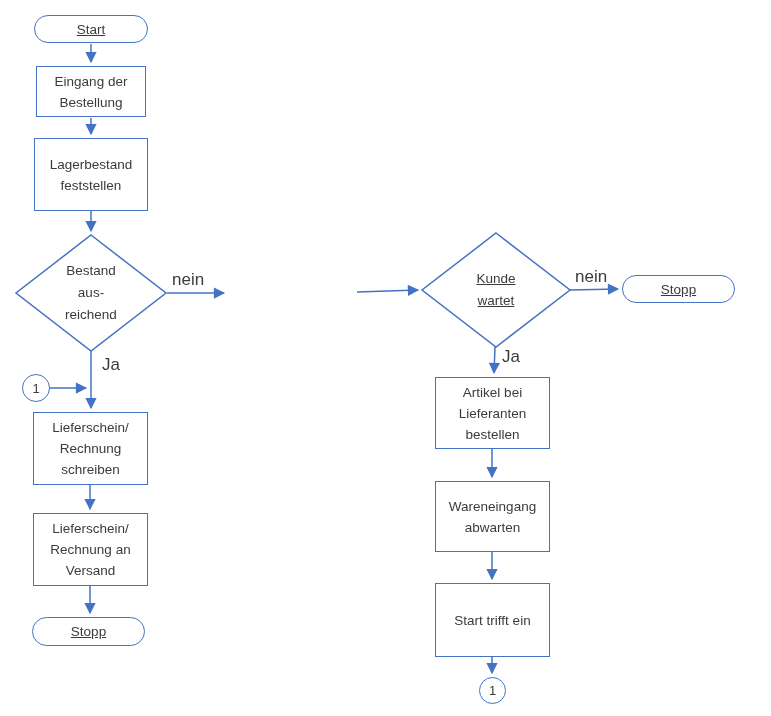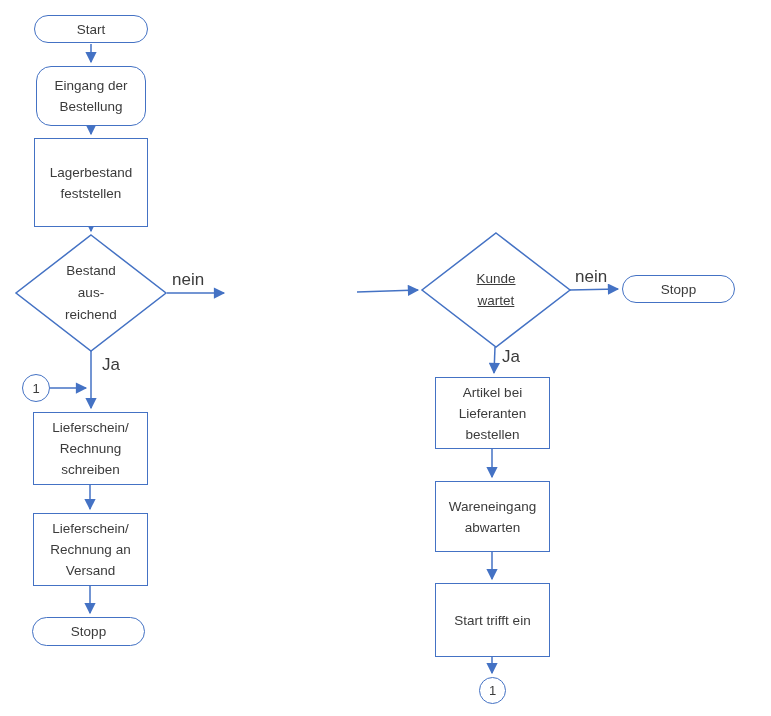--- a/index.html
+++ b/index.html
@@ -16,21 +16,21 @@
   }
   .edges{position:absolute;left:0;top:0;width:771px;height:716px;}
   .node{
     position:absolute;box-sizing:border-box;
     border:1.5px solid var(--accent);
     background:#ffffff;
     display:flex;align-items:center;justify-content:center;
     text-align:center;white-space:pre-line;
     color:var(--text);font-size:13.5px;line-height:21px;
   }
-  .pill{border-radius:15px;}
+  .pill{border-radius:15px;text-decoration:underline;}
   .circle{border-radius:50%;font-size:13px;}
   .dtext{
     position:absolute;display:flex;align-items:center;justify-content:center;
     text-align:center;white-space:pre-line;
     color:var(--text);font-size:13.5px;line-height:22px;
   }
   .elabel{
     position:absolute;color:var(--text);font-size:17px;line-height:16px;
   }
 </style>
@@ -60,24 +60,24 @@
       <line x1="492" y1="657" x2="492" y2="673" marker-end="url(#arrow)"></line>
       <line x1="90" y1="485" x2="90" y2="509" marker-end="url(#arrow)"></line>
       <line x1="90" y1="586" x2="90" y2="613" marker-end="url(#arrow)"></line>
       <polygon fill="#ffffff" points="91,235 166,293 91,351 16,293"></polygon>
       <polygon fill="#ffffff" points="496,233 570,290 496,347 422,290"></polygon>
     </g>
   </svg>
 
   <div class="node pill" style="left:34px;top:15px;width:114px;height:28px;">Start</div>
 
-  <div class="node" style="left:36px;top:66px;width:110px;height:60px;border-radius:15px;">Eingang der
+  <div class="node" style="left:36px;top:66px;width:110px;height:51px;">Eingang der
 Bestellung</div>
 
-  <div class="node" style="left:34px;top:138px;width:114px;height:89px;">Lagerbestand
+  <div class="node" style="left:34px;top:138px;width:114px;height:73px;">Lagerbestand
 feststellen</div>
 
   <div class="dtext" style="left:31px;top:258px;width:120px;height:70px;">Bestand
 aus-
 reichend</div>
 
 
   <div class="dtext" style="left:436px;top:262px;width:120px;height:56px;text-decoration:underline;">Kunde
 wartet</div>
 

